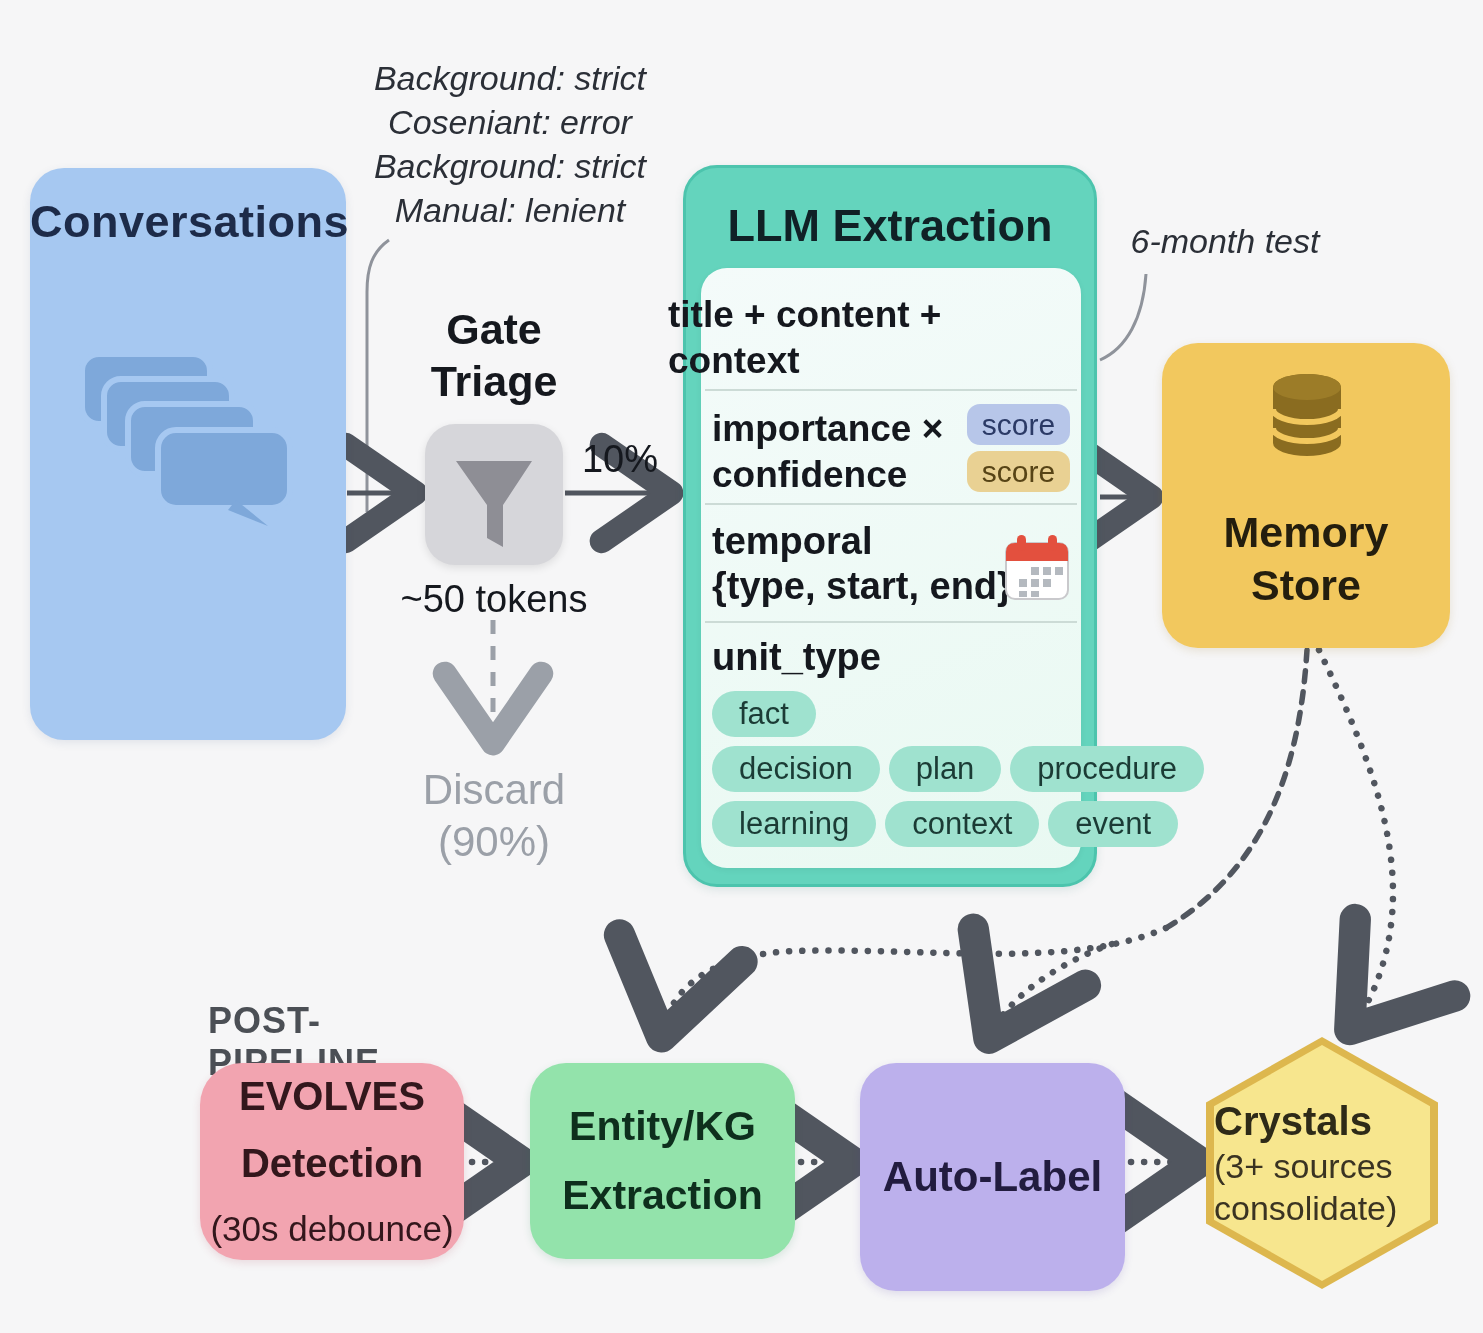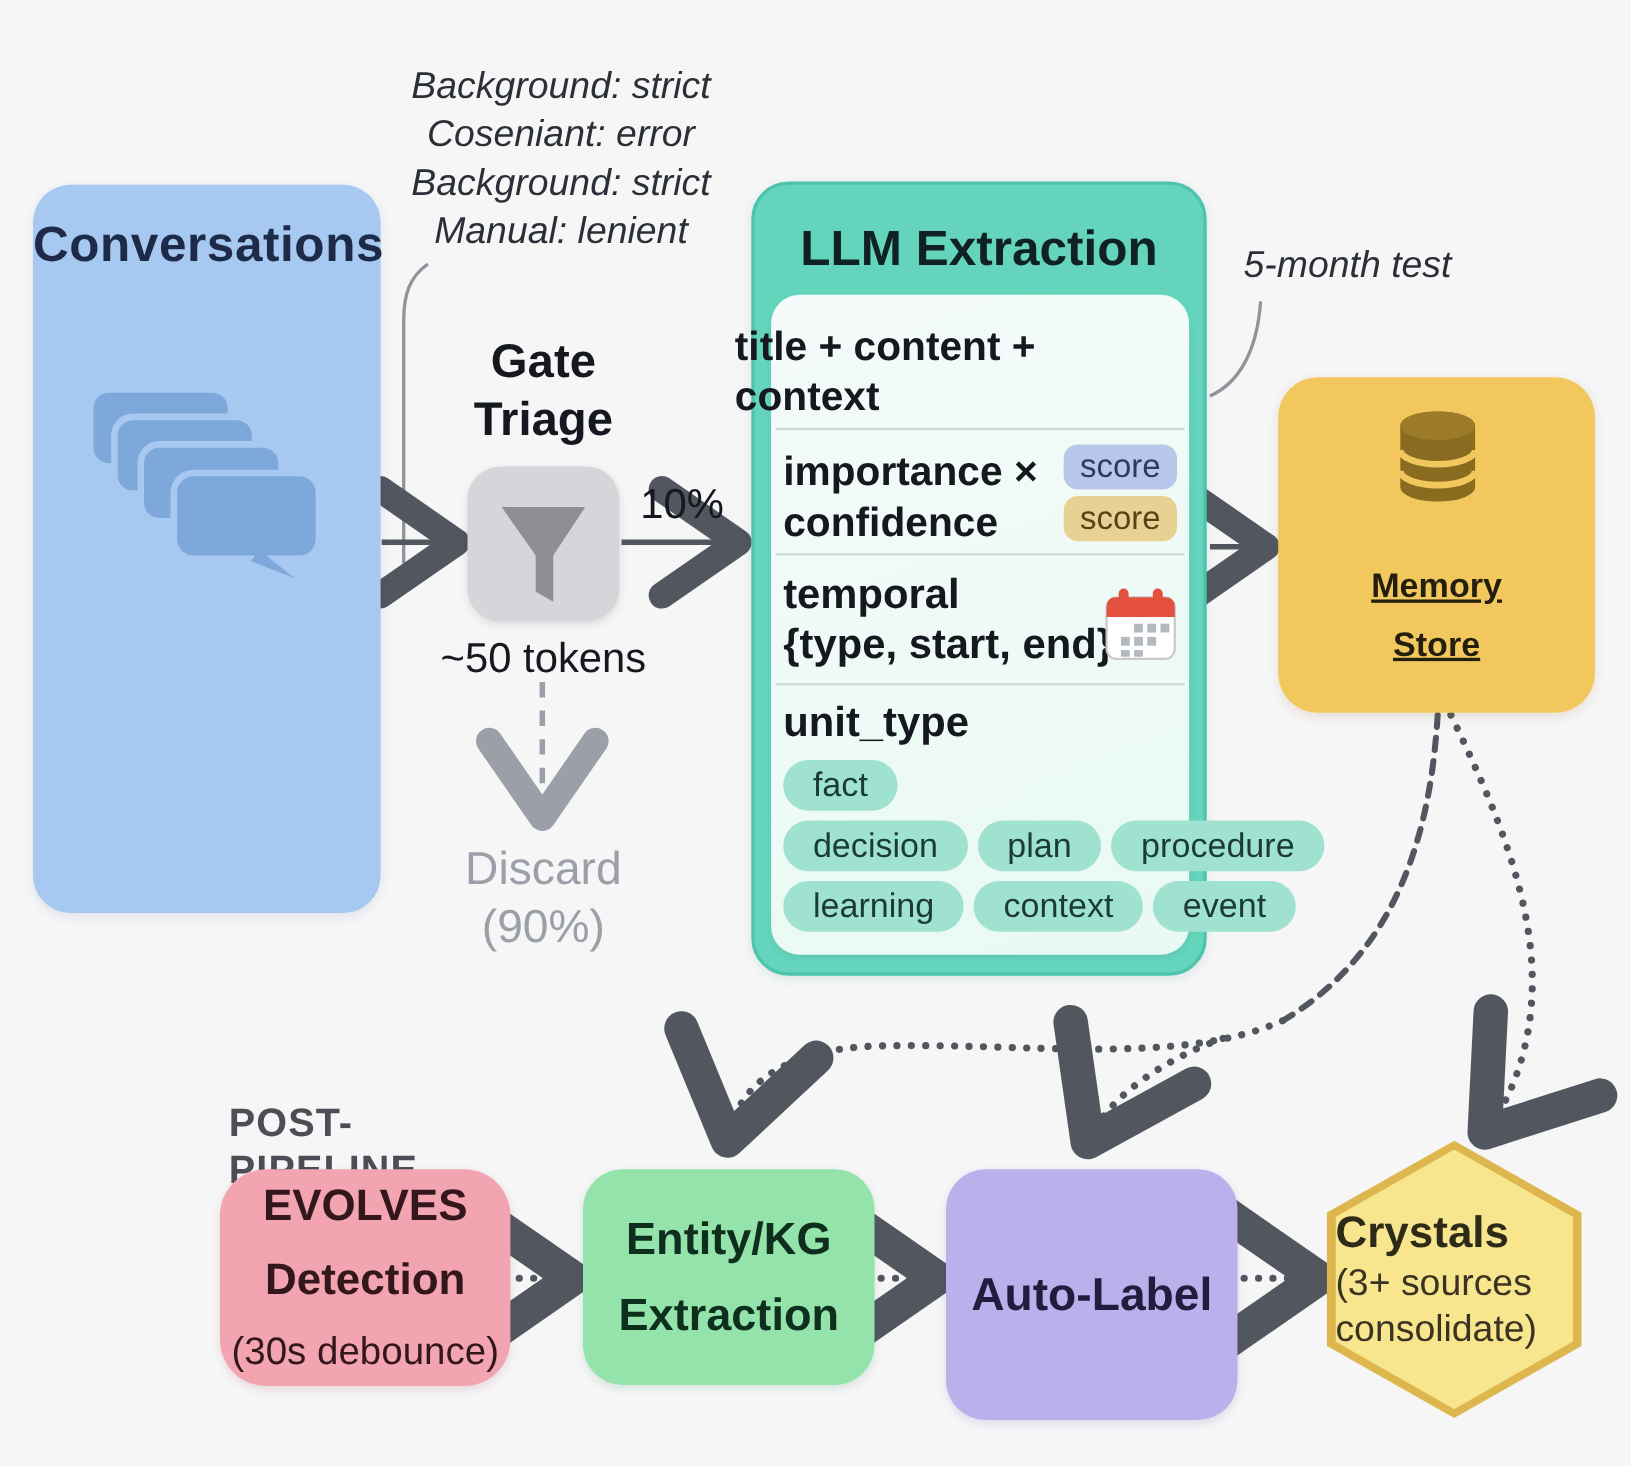--- a/index.html
+++ b/index.html
@@ -6,21 +6,21 @@
   .canvas{
     position:relative;width:1483px;height:1333px;margin:0 auto;
     background:#f6f6f7;overflow:hidden;
     font-family:"Liberation Sans", sans-serif;color:#22262e;
   }
   .abs{position:absolute;}
   svg.connectors{position:absolute;left:0;top:0;width:1483px;height:1333px;pointer-events:none;}
 
   
   .conversations{
-    left:30px;top:168px;width:316px;height:662px;border-radius:34px;
+    left:30px;top:168px;width:316px;height:572px;border-radius:34px;
     background:#a6c8f1;box-shadow:0 3px 10px rgba(40,70,120,.10);
   }
   .conversations .title{
     position:absolute;left:0;top:28px;width:100%;text-align:center;
     font-size:45px;font-weight:bold;color:#1d2b49;letter-spacing:.5px;
   }
   .bubbles{position:absolute;left:46px;top:180px;}
 
   .annotation{font-style:italic;color:#2b2f37;text-align:center;}
   .triage-rules{left:300px;top:56px;width:420px;font-size:34px;line-height:44px;}
@@ -64,21 +64,21 @@
   .pillrow{position:absolute;left:712px;display:flex;gap:9px;}
   .pr1{top:691px;} .pr2{top:746px;} .pr3{top:801px;}
   .pill{height:46px;border-radius:23px;background:#9fe2cf;color:#1b3b35;
     font-size:31px;line-height:46px;padding:0 27px;white-space:nowrap;}
 
   .memory{
     left:1162px;top:343px;width:288px;height:305px;border-radius:36px;
     background:#f2c85e;box-shadow:0 3px 10px rgba(150,110,20,.15);
   }
   .memory .title{position:absolute;left:0;top:163px;width:100%;text-align:center;
-    font-size:31px;font-weight:bold;line-height:53px;color:#241e0e;text-decoration:underline;}
+    font-size:43px;font-weight:bold;line-height:53px;color:#241e0e;}
   .db-icon{position:absolute;left:108px;top:28px;}
 
   .post-label{left:208px;top:1000px;width:250px;font-size:36px;font-weight:bold;
     color:#4b4f55;letter-spacing:1px;}
 
   .bottom-box{display:flex;flex-direction:column;align-items:center;justify-content:center;
     text-align:center;box-sizing:border-box;gap:20px;}
   .evolves{left:200px;top:1063px;width:264px;height:197px;border-radius:42px;
     background:#f2a4b0;color:#33171c;box-shadow:0 3px 8px rgba(160,50,70,.14);}
   .evolves .l1,.evolves .l2{font-size:40px;font-weight:bold;line-height:47px;}
@@ -219,21 +219,21 @@
     <div class="pill">decision</div>
     <div class="pill">plan</div>
     <div class="pill">procedure</div>
   </div>
   <div class="abs pillrow pr3">
     <div class="pill">learning</div>
     <div class="pill">context</div>
     <div class="pill">event</div>
   </div>
 
-  <div class="abs annotation six-month">5-month test</div>
+  <div class="abs annotation six-month">6-month test</div>
 
   <div class="abs memory">
     <svg class="db-icon" width="74" height="88" viewBox="0 0 74 88">
       <path d="M 3 16 A 34 13 0 0 1 71 16 L 71 72 A 34 13 0 0 1 3 72 Z" fill="#8a6c20"></path>
       <ellipse cx="37" cy="16" rx="34" ry="13" fill="#9c7c28"></ellipse>
       <path d="M 3 38 A 34 13 0 0 0 71 38" fill="none" stroke="#f2c85e" stroke-width="6"></path>
       <path d="M 3 57 A 34 13 0 0 0 71 57" fill="none" stroke="#f2c85e" stroke-width="6"></path>
     </svg>
     <div class="title">
       <div>Memory</div>

